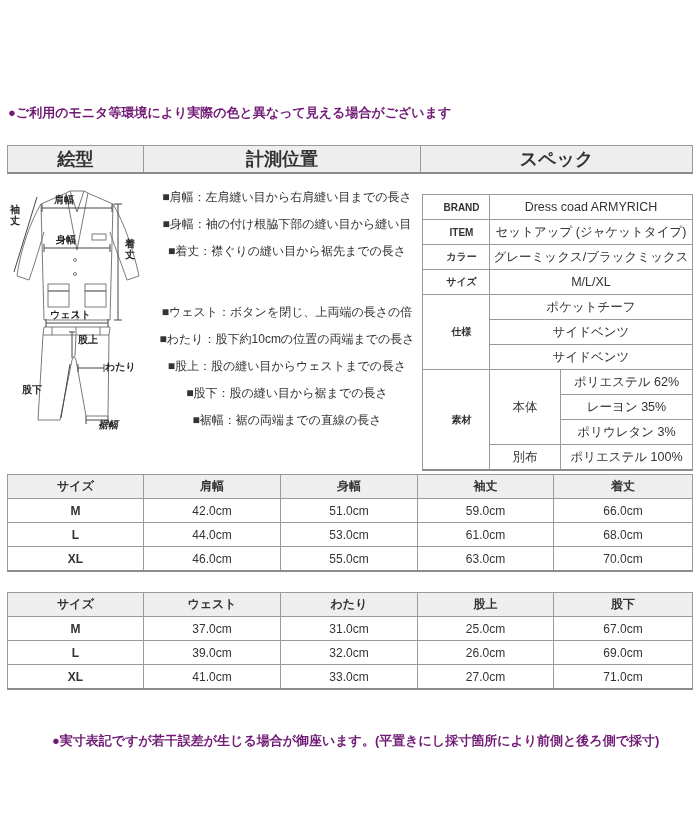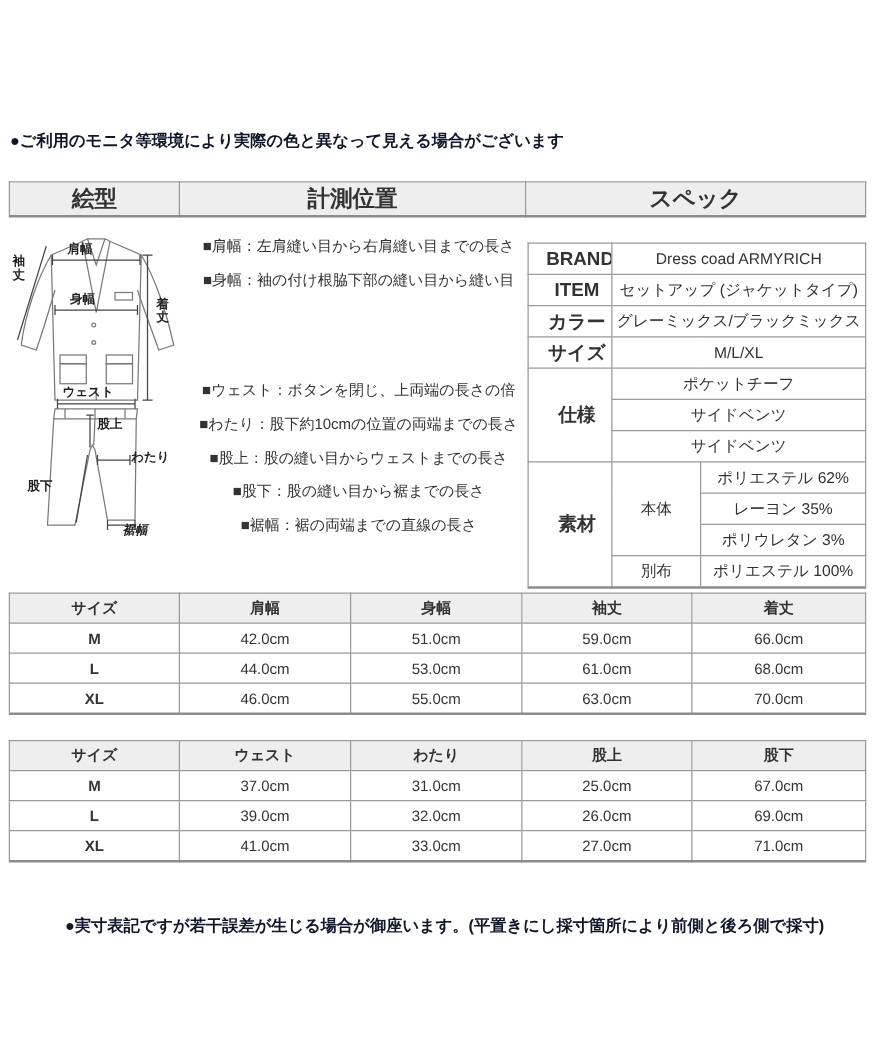--- a/index.html
+++ b/index.html
@@ -1,33 +1,33 @@
 <!DOCTYPE html>
 <html lang="ja"><head>
 <meta charset="utf-8">
 <style>
   html,body{margin:0;padding:0;background:#fff;}
   .page{position:relative;width:700px;height:840px;background:#fff;overflow:hidden;
         font-family:"Liberation Sans","DejaVu Sans",sans-serif;color:#333;}
-  .notice{position:absolute;left:8px;font-size:13px;font-weight:bold;color:#0f172a;white-space:nowrap;}
+  .notice{position:absolute;left:8px;font-size:13px;font-weight:bold;color:#701a75;white-space:nowrap;}
   #notice-top{top:104px;}
   #notice-bottom{top:732px;margin-left:44px;}
 
   table{border-collapse:collapse;table-layout:fixed;}
   th,td{border:1px solid #9a9a9a;font-size:12px;text-align:center;vertical-align:middle;
         color:#333;padding:1px 3px;overflow:hidden;white-space:nowrap;}
   .tbl{border-bottom:2px solid #8c8c8c;}
 
   
   .hdr{position:absolute;left:7px;top:145px;width:686px;}
   .hdr th{height:22px;background:#eee;font-size:18px;font-weight:bold;}
 
   
   .spec{position:absolute;left:422px;top:194px;width:271px;}
-  .spec th{font-weight:bold;background:#fff;height:22px;font-size:15px;padding-left:14px;}
+  .spec th{font-weight:bold;background:#fff;height:22px;font-size:10px;padding-left:14px;}
   .spec td{height:22px;font-size:12.5px;}
 
   
   .measures{position:absolute;left:149px;width:276px;font-size:12px;line-height:27px;text-align:center;}
   #measures-jacket{top:184px;}
   #measures-pants{top:299px;}
   .mline{white-space:nowrap;}
 
   
   .size-tbl{position:absolute;left:7px;width:686px;}
@@ -134,20 +134,21 @@
     <span class="dlabel" id="lbl-waist">ウェスト</span>
     <span class="dlabel" id="lbl-mataue">股上</span>
     <span class="dlabel" id="lbl-watari">わたり</span>
     <span class="dlabel" id="lbl-matashita">股下</span>
     <span class="dlabel" id="lbl-susohaba">裾幅</span>
   </div>
 
   <div class="measures" id="measures-jacket">
     <div class="mline">■肩幅：左肩縫い目から右肩縫い目までの長さ</div>
     <div class="mline">■身幅：袖の付け根脇下部の縫い目から縫い目</div>
+    <div class="mline">■着丈：襟ぐりの縫い目から裾先までの長さ</div>
   </div>
   <div class="measures" id="measures-pants">
     <div class="mline">■ウェスト：ボタンを閉じ、上両端の長さの倍</div>
     <div class="mline">■わたり：股下約10cmの位置の両端までの長さ</div>
     <div class="mline">■股上：股の縫い目からウェストまでの長さ</div>
     <div class="mline">■股下：股の縫い目から裾までの長さ</div>
     <div class="mline">■裾幅：裾の両端までの直線の長さ</div>
   </div>
 
   <table class="spec tbl">

